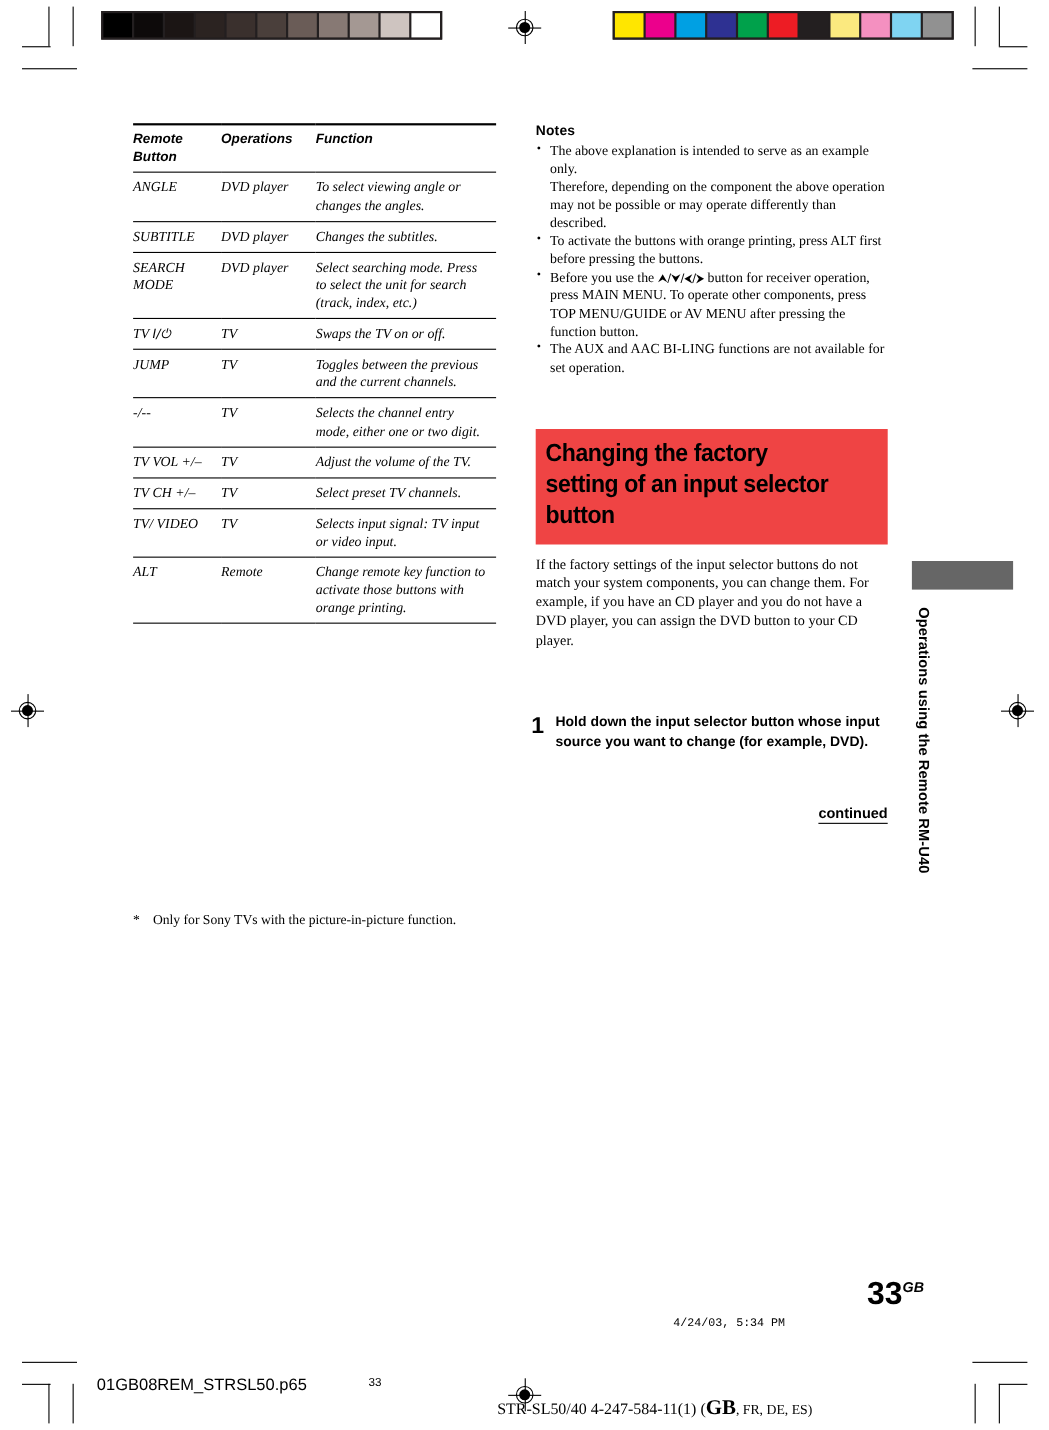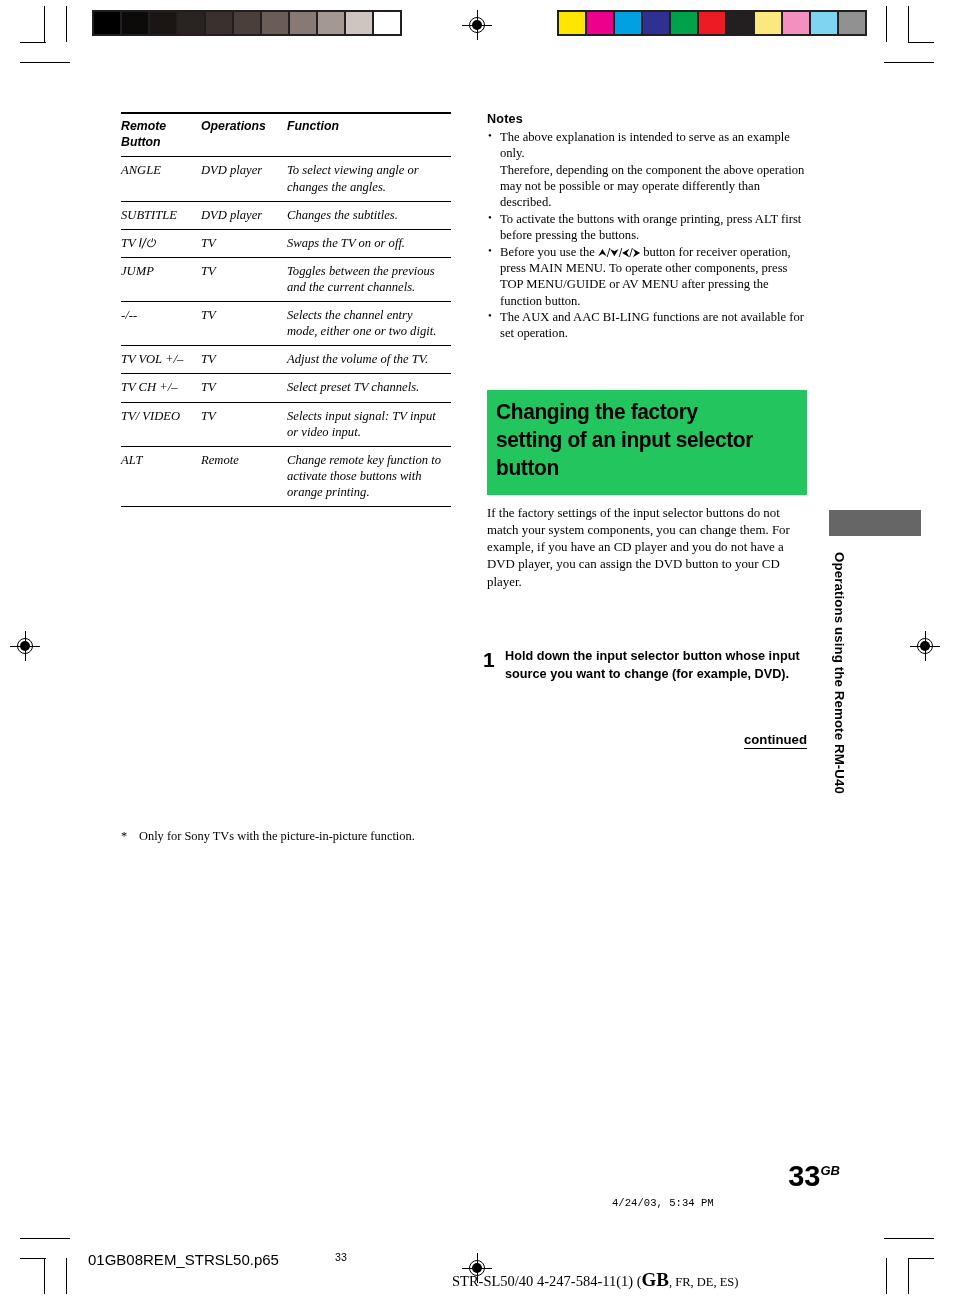--- a/index.html
+++ b/index.html
@@ -127,21 +127,21 @@
   }
   ul.notes .sub { display: block; }
   .arrows { font-family: "DejaVu Sans", sans-serif; font-size: 10.5px; letter-spacing: -0.2px; }
 
   .section-banner {
     position: absolute;
     left: 487px;
     top: 390px;
     width: 320px;
     height: 105px;
-    background: #22c55e;
+    background: #ef4444;
     box-sizing: border-box;
     padding: 8px 27px 0 9px;
   }
   .section-banner h2 {
     margin: 0;
     font-family: "Liberation Sans", sans-serif;
     font-weight: bold;
     font-size: 22.5px;
     line-height: 1.24;
     letter-spacing: -0.4px;
@@ -370,20 +370,25 @@
           <td>ANGLE</td>
           <td>DVD player</td>
           <td>To select viewing angle or changes the angles.</td>
         </tr>
         <tr>
           <td>SUBTITLE</td>
           <td>DVD player</td>
           <td>Changes the subtitles.</td>
         </tr>
         <tr>
+          <td>SEARCH MODE</td>
+          <td>DVD player</td>
+          <td>Select searching mode. Press to select the unit for search (track, index, etc.)</td>
+        </tr>
+        <tr>
           <td>TV <span class="pwr">I/⏻</span></td>
           <td>TV</td>
           <td>Swaps the TV on or off.</td>
         </tr>
         <tr>
           <td>JUMP</td>
           <td>TV</td>
           <td>Toggles between the previous and the current channels.</td>
         </tr>
         <tr>

